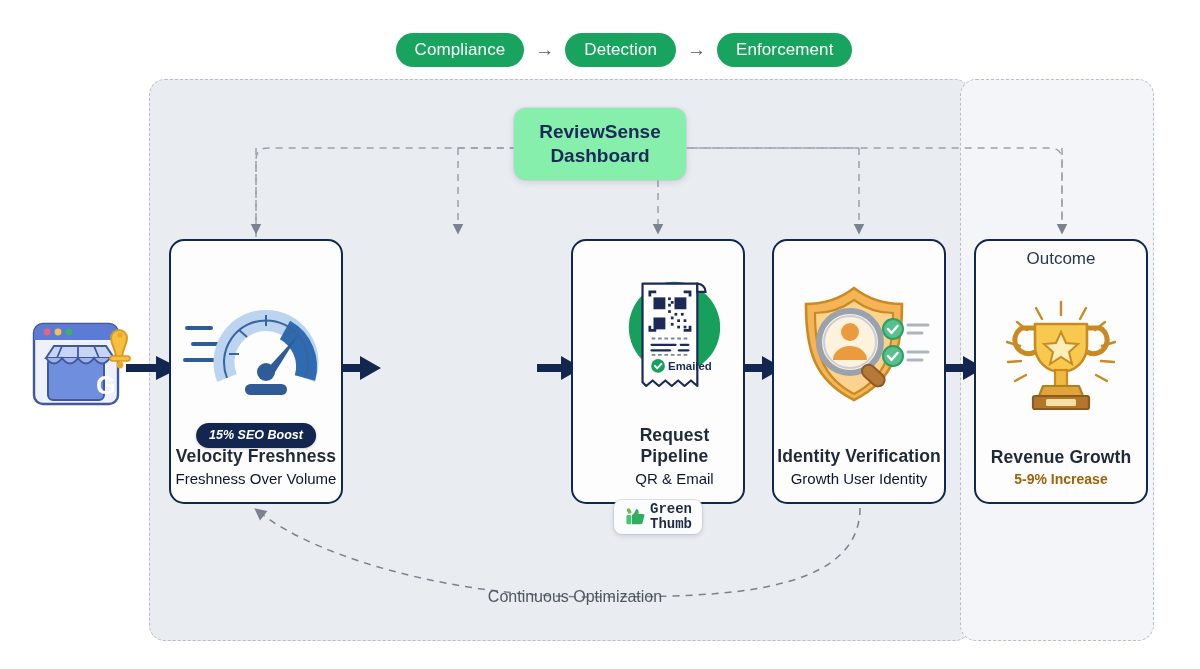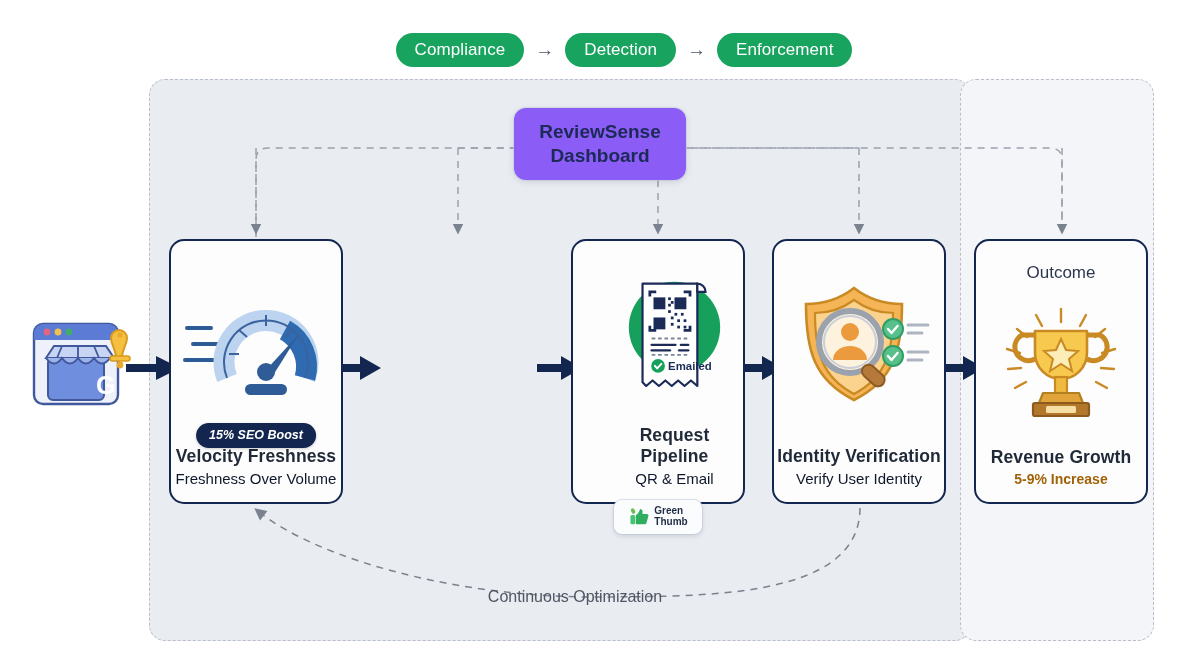--- a/index.html
+++ b/index.html
@@ -25,21 +25,21 @@
   .region{position:absolute;border:1.6px dashed #b9bfc9;border-radius:16px;}
   #region-main{left:149px;top:79px;width:820px;height:560px;background:#e9ecf1;}
   #region-outcome{left:960px;top:79px;width:192px;height:560px;background:#f3f5f8;}
 
   
   #wires{position:absolute;left:0;top:0;width:1200px;height:669px;pointer-events:none;}
 
   
   #dashboard{
     position:absolute;left:514px;top:108px;width:172px;height:72px;
-    background:#8b5cf6;border-radius:12px;
+    background:#86efac;border-radius:12px;
     box-shadow:0 2px 7px rgba(18,28,56,.13),0 0 0 1px rgba(210,215,225,.6);
     display:flex;flex-direction:column;justify-content:center;
     color:#1b2a57;font-weight:bold;font-size:19px;line-height:1.27;text-align:center;
   }
 
   
   .card{
     position:absolute;top:239px;width:174px;height:265px;
     background:#fdfdfe;border:2.6px solid #13264f;border-radius:15px;
     box-sizing:border-box;
@@ -49,40 +49,40 @@
   #card-1{left:370px;}
   #card-2{left:571px;padding-left:33px;}
   #card-3{left:772px;}
   #card-4{left:974px;}
 
   .card .art{position:relative;flex:1 1 auto;width:100%;display:flex;align-items:center;justify-content:center;}
   .card .labels{width:100%;text-align:center;padding-bottom:15px;}
   .card .title{font-size:17.5px;font-weight:bold;color:#1f2937;letter-spacing:.1px;}
   .card .sub{font-size:15px;color:#0f172a;margin-top:3px;}
   .card .sub.green{color:#a16207;font-weight:bold;font-size:14px;}
-  .outcome-head{font-size:17px;color:#2b3650;padding-top:22px;}
+  .outcome-head{font-size:17px;color:#2b3650;padding-top:8px;}
 
   
   .pill{
     position:absolute;left:50%;transform:translateX(-50%);top:182px;
     background:#13264f;color:#fff;border-radius:999px;
     font-size:12.5px;font-weight:bold;padding:5px 13px 6px;white-space:nowrap;
     box-shadow:0 1px 3px rgba(0,0,0,.2);
     font-style:italic;
   }
 
   
   #greenthumb{
     position:absolute;left:614px;top:500px;width:88px;height:34px;
     background:#fbfcfd;border-radius:8px;
     box-shadow:0 2px 5px rgba(18,28,56,.14),0 0 0 1px rgba(214,219,228,.8);
     display:flex;align-items:center;justify-content:center;gap:4px;
     z-index:5;
   }
-  #greenthumb .gt-text{font-size:10px;font-weight:bold;color:#1f2b45;line-height:1.08;text-align:left;}
+  #greenthumb .gt-text{font-size:14px;font-weight:bold;color:#1f2b45;line-height:1.08;text-align:left;font-family:Liberation Mono, monospace;}
 
   
   .flowarrow{position:absolute;top:355px;width:46px;height:26px;}
   #arrow-in{left:126px;top:355px;width:56px;}
   #arrow-0{left:336px;}
   #arrow-1{left:537px;}
   #arrow-2{left:738px;}
   #arrow-3{left:939px;}
 
   
@@ -271,21 +271,21 @@
         <g stroke="#aeb5c0" stroke-width="3" stroke-linecap="round">
           <line x1="124" y1="45" x2="144" y2="45"></line>
           <line x1="124" y1="53" x2="138" y2="53"></line>
           <line x1="124" y1="72" x2="144" y2="72"></line>
           <line x1="124" y1="80" x2="138" y2="80"></line>
         </g>
       </svg>
     </div>
     <div class="labels">
       <div class="title">Identity Verification</div>
-      <div class="sub">Verify User Identity</div>
+      <div class="sub">Growth User Identity</div>
     </div>
   </div>
 
   <div class="card" id="card-4">
     <div class="outcome-head">Outcome</div>
     <div class="art">
       <svg width="140" height="120" viewBox="0 0 140 120">
         <g stroke="#c98a24" stroke-width="2.4" stroke-linecap="round">
           <line x1="70" y1="4" x2="70" y2="17"></line>
           <line x1="45" y1="10" x2="51" y2="21"></line>

